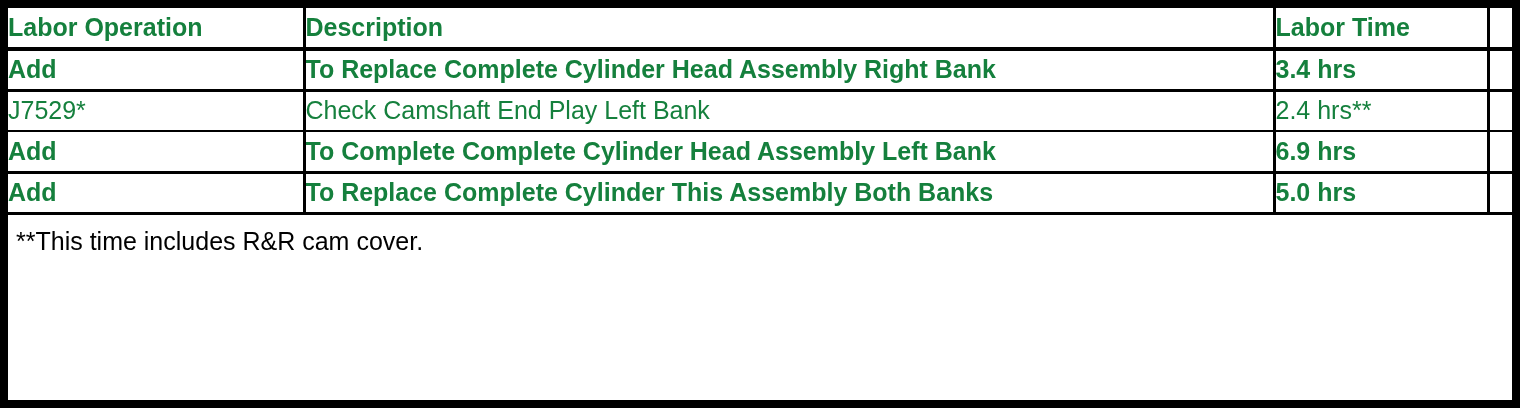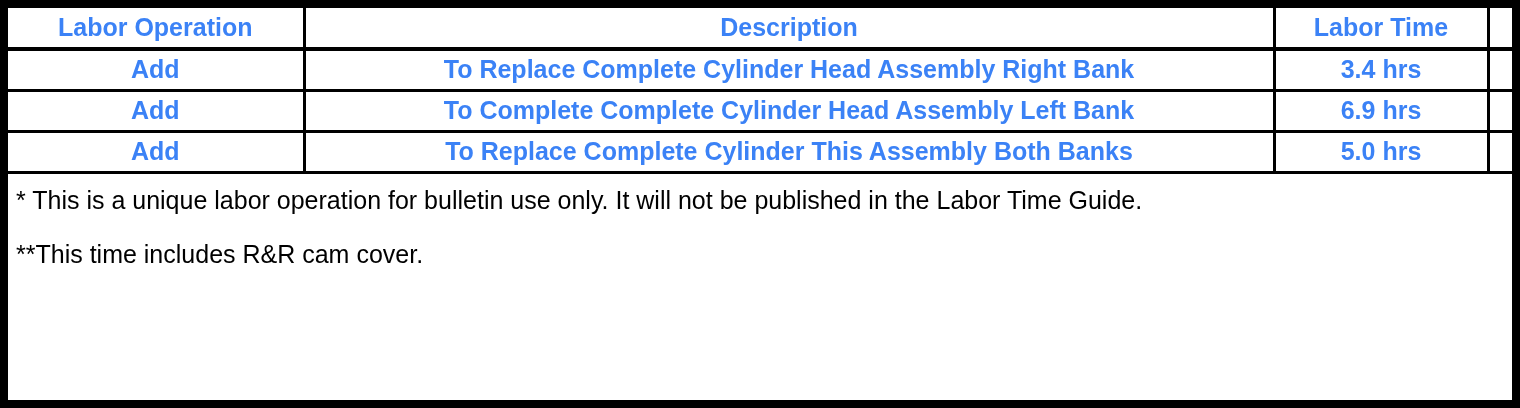--- a/index.html
+++ b/index.html
@@ -19,25 +19,25 @@
   table.labor-table {
     border-collapse: collapse;
     table-layout: fixed;
     width: 100%;
   }
   col.c-op   { width: 296px; }
   col.c-desc { width: 970px; }
   col.c-time { width: 214px; }
   col.c-end  { width: auto;  }
   th, td {
-    text-align: center;
+    text-align: left;
     vertical-align: middle;
     font-size: 25px;
     line-height: 1.1;
-    color: #3b82f6;
+    color: #15803d;
     overflow: hidden;
     white-space: nowrap;
   }
   th {
     font-weight: bold;
     height: 41px;
     border-bottom: 4px solid #000000;
   }
   td { height: 41px; }
   .vline { border-right: 3px solid #000000; }
@@ -71,33 +71,38 @@
         <th></th>
       </tr>
     </thead>
     <tbody>
       <tr class="row-thick">
         <td class="vline">Add</td>
         <td class="vline">To Replace Complete Cylinder Head Assembly Right Bank</td>
         <td class="vline">3.4 hrs</td>
         <td></td>
       </tr>
+      <tr class="row-thin">
+        <td class="vline">J7529*</td>
+        <td class="vline">Check Camshaft End Play Left Bank</td>
+        <td class="vline">2.4 hrs**</td>
+        <td></td>
+      </tr>
       <tr class="row-thick">
         <td class="vline">Add</td>
         <td class="vline">To Complete Complete Cylinder Head Assembly Left Bank</td>
         <td class="vline">6.9 hrs</td>
         <td></td>
       </tr>
       <tr class="row-thick">
         <td class="vline">Add</td>
         <td class="vline">To Replace Complete Cylinder This Assembly Both Banks</td>
         <td class="vline">5.0 hrs</td>
         <td></td>
       </tr>
     </tbody>
   </table>
 
   <div class="notes">
-    <div class="note">* This is a unique labor operation for bulletin use only. It will not be published in the Labor Time Guide.</div>
     <div class="note">**This time includes R&amp;R cam cover.</div>
   </div>
 
 </div>
 
 </body></html>

